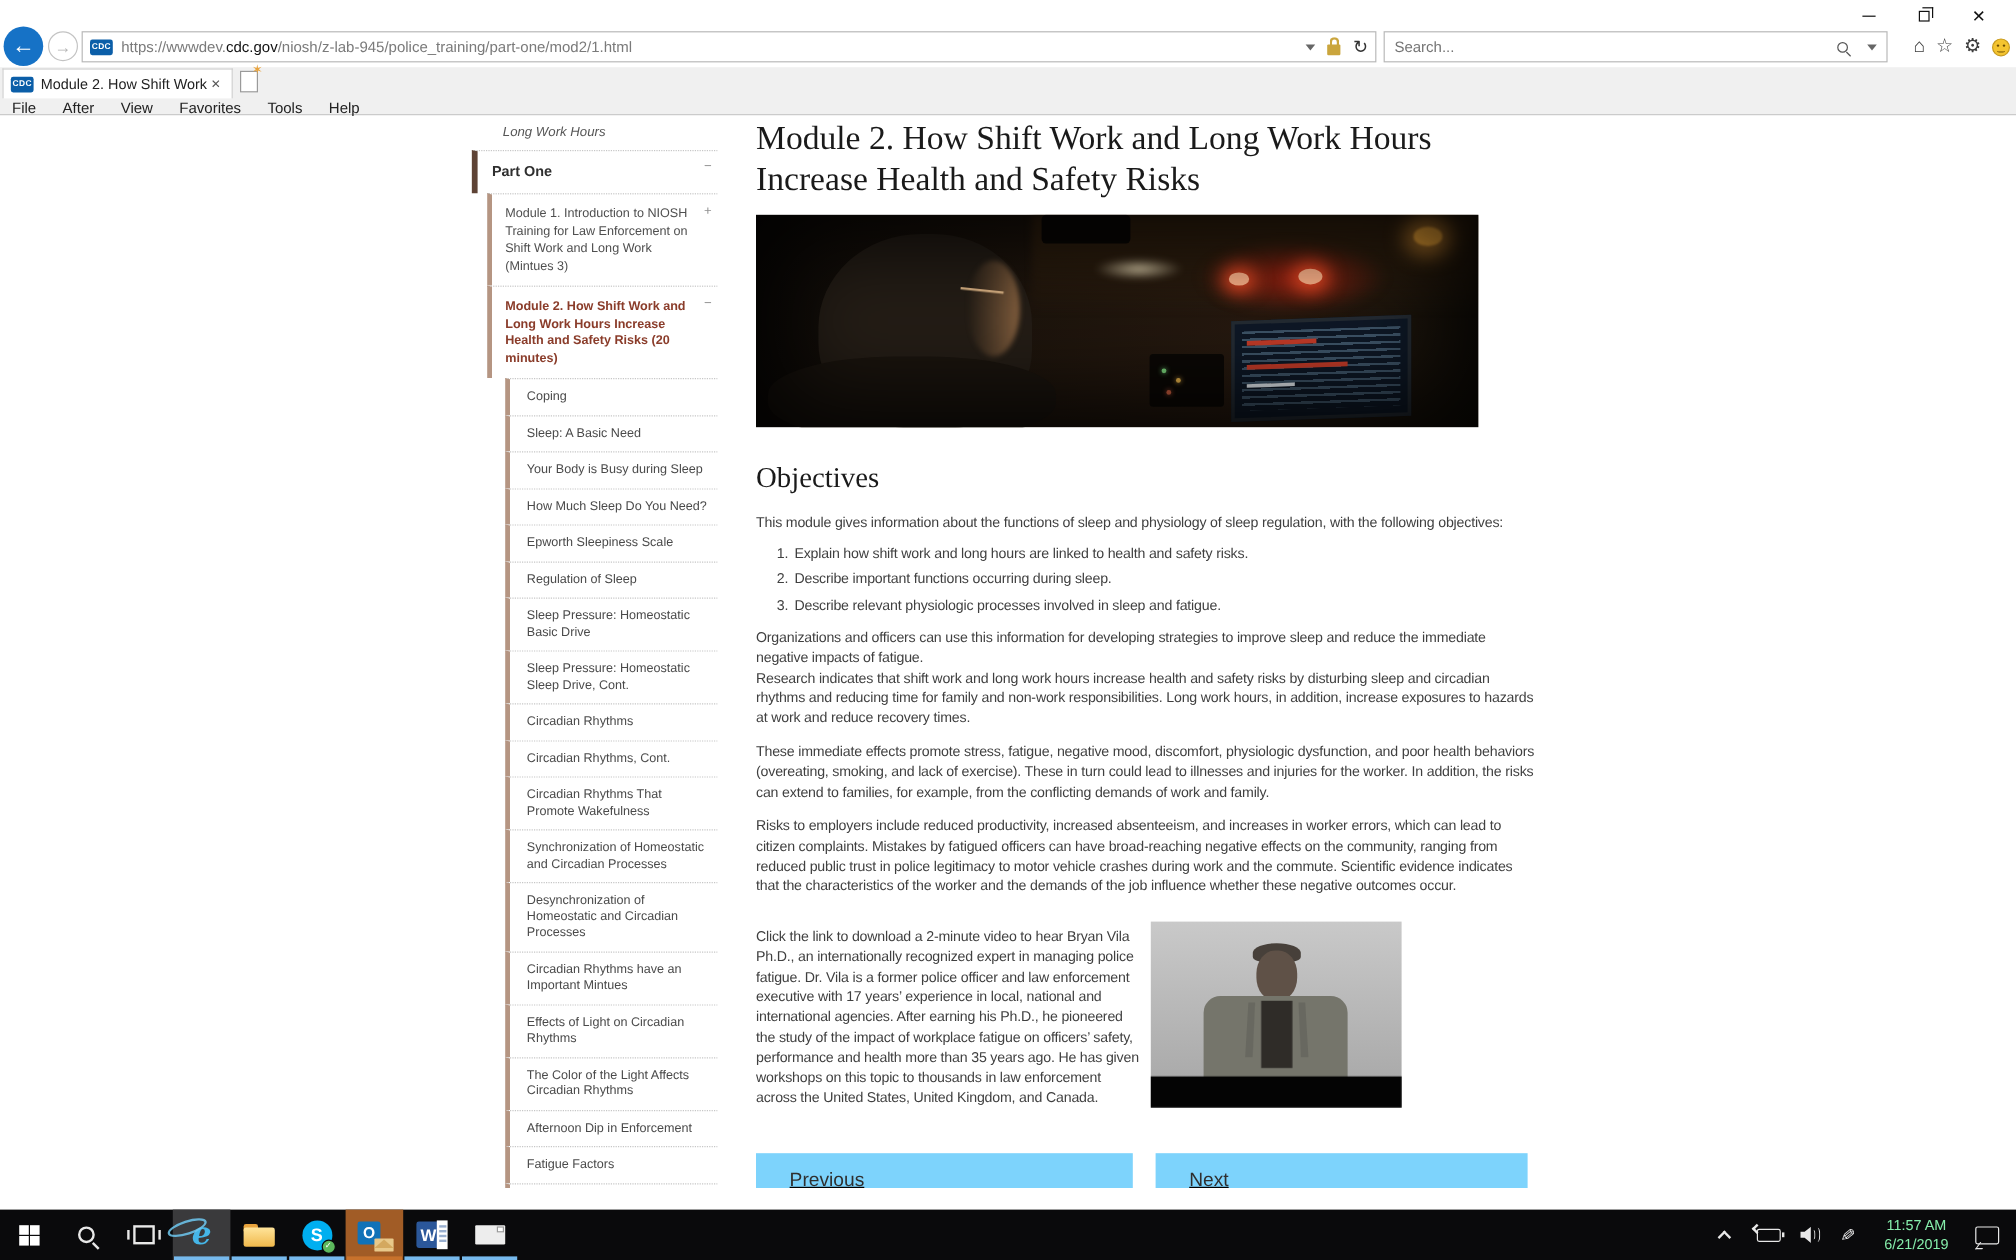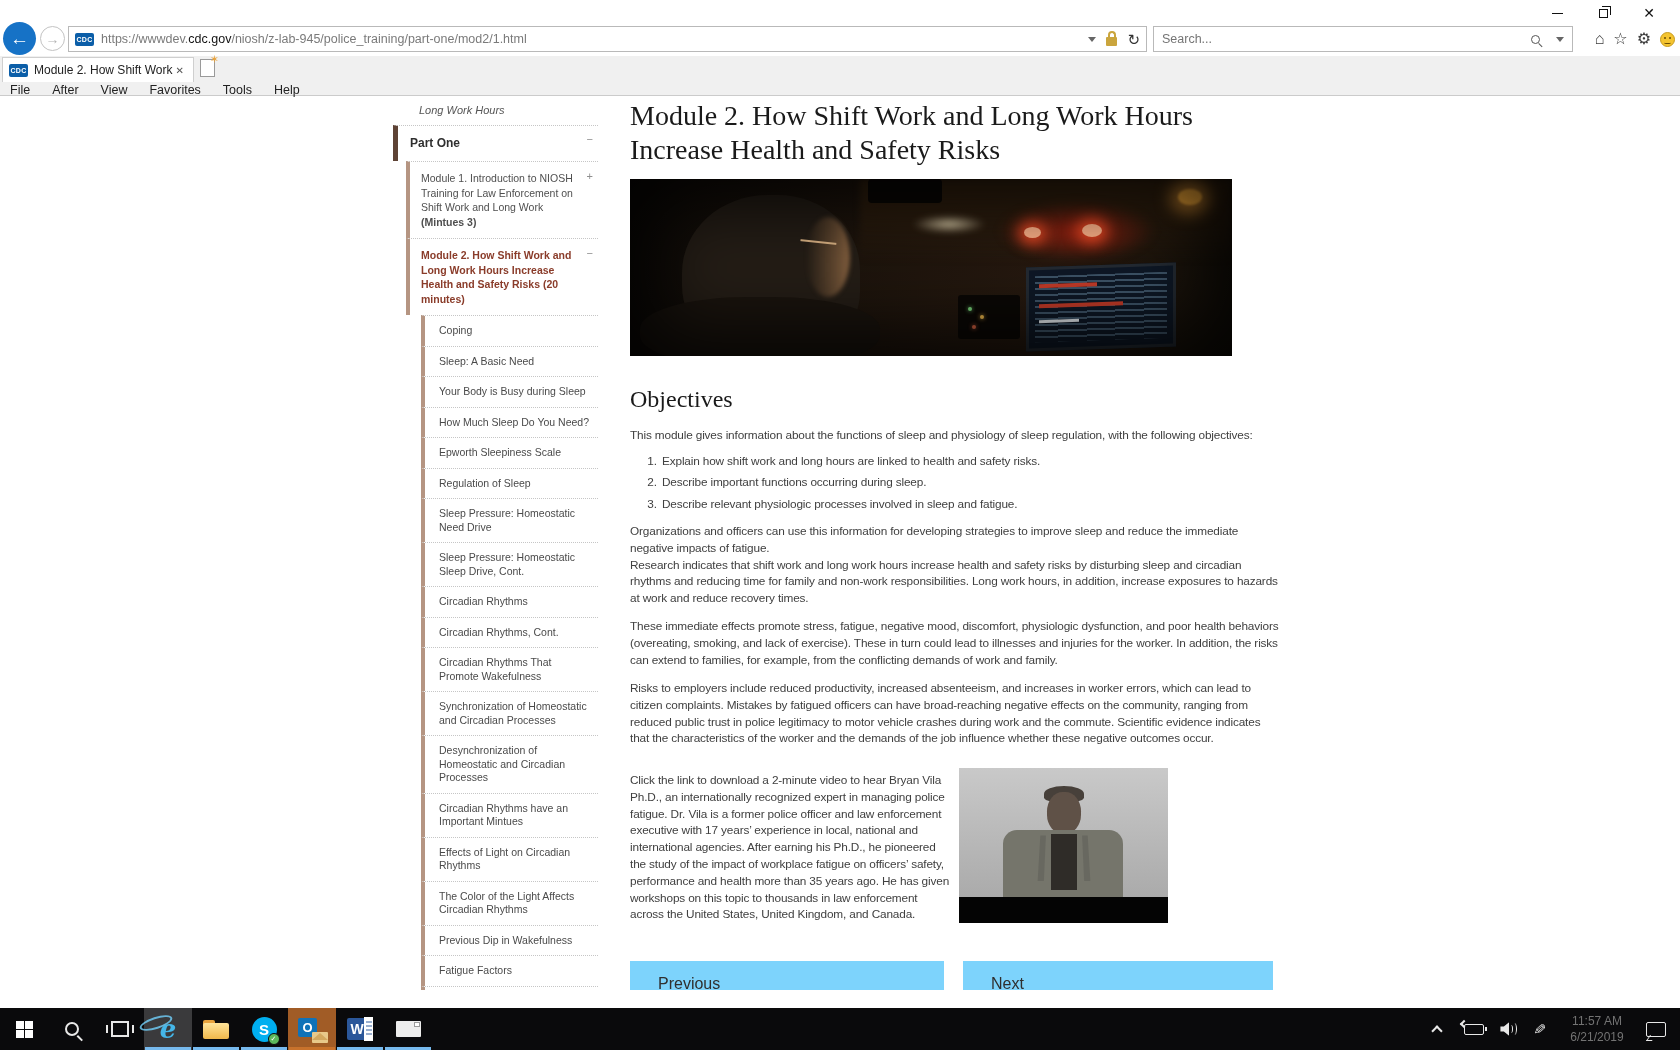--- a/index.html
+++ b/index.html
@@ -54,21 +54,21 @@
 
   
   .sidebar { position:absolute; left:393px; top:0; width:205px; height:893px; overflow:hidden; color:#4a4a4a; }
   .sn-item { position:relative; border-top:1px dotted #c6c6c6; font-size:10.5px; line-height:13.5px; }
   .sn-item.top { border-top:none; padding:7px 8px 7px 26px; color:#555; font-size:11px;font-style:italic; }
   .sn-item.part { border-left:5px solid #5e4335; padding:11px 18px 11px 12px; font-weight:bold; font-size:12px; color:#2f2f2f; }
   .sn-item.module { margin-left:13px; border-left:4px solid #b59582; padding:9px 16px 9px 11px; line-height:14.5px; color:#4f4f4f; }
   .sn-item.module.active { color:#8a3c2a; font-weight:bold; }
   .sn-item.sub { margin-left:28px; border-left:4px solid #b59582; padding:8px 6px 8px 14px; }
   .sn-icon { position:absolute; right:5px; top:7px; color:#8f8f8f; font-size:11px; font-weight:normal; }
-  .sn-bold { font-weight:bold; }
+  .sn-bold { font-weight:normal; }
 
   
   .main { position:absolute; left:630px; top:0; width:650px; height:893px; }
   .page-title { position:absolute; left:0; top:2px; width:645px; font-family:"Liberation Serif","DejaVu Serif",serif; font-weight:400; font-size:28px; line-height:34px; color:#1a1a1a; }
   .h2-objectives { position:absolute; left:0; top:289px; font-family:"Liberation Serif","DejaVu Serif",serif; font-weight:400; font-size:24px; color:#1a1a1a; }
   .para { font-size:11.8px; letter-spacing:-0.15px; line-height:16.8px; color:#404040; position:absolute; left:0; width:650px; }
   .intro { top:330px; white-space:nowrap; }
   .obj-list { position:absolute; left:10px; top:356px; width:630px; font-size:11.8px; letter-spacing:-0.15px; line-height:16.8px; color:#404040; padding-left:20px; }
   .obj-list li { margin-bottom:4.5px; padding-left:2px; }
   .p1 { top:426px; } .p1 span { display:block; }
@@ -168,21 +168,21 @@
   .tray-chevron { position:relative; width:9px; height:9px; margin-right:22px; }
   .tray-chevron i { position:absolute; left:0; top:2px; width:8px; height:8px; border-top:2px solid #e8e8e8; border-right:2px solid #e8e8e8; transform:rotate(-45deg); }
   .battery { position:relative; width:20px; height:11px; border:1.5px solid #e8e8e8; border-radius:2px; margin-right:16px; }
   .battery .nub { position:absolute; right:-4px; top:2px; width:2px; height:4px; background:#e8e8e8; }
   .battery .plug { position:absolute; left:-4px; top:-4px; width:6px; height:6px; border-left:2px solid #e8e8e8; border-bottom:2px solid #e8e8e8; transform:rotate(45deg); }
   .speaker { position:relative; width:17px; height:14px; margin-right:16px; }
   .speaker .body { position:absolute; left:0; top:0; width:9px; height:14px; background:#e8e8e8; clip-path:polygon(0 32%,38% 32%,100% 0,100% 100%,38% 68%,0 68%); }
   .speaker .wave1 { position:absolute; left:9px; top:3px; width:4px; height:8px; border-right:1.5px solid #e8e8e8; border-radius:50%; }
   .speaker .wave2 { position:absolute; left:12px; top:1px; width:5px; height:12px; border-right:1.5px solid #e8e8e8; border-radius:50%; }
   .pen { font-size:15px; color:#e8e8e8; transform:rotate(95deg); margin-right:14px; }
-  .clock { width:74px; text-align:center; color:#737373; font-size:12px; line-height:16px; margin-right:12px; }
+  .clock { width:74px; text-align:center; color:#86efac; font-size:12px; line-height:16px; margin-right:12px; }
   .actioncenter { position:relative; width:20px; height:15px; border:1.5px solid #e8e8e8; border-radius:2px; margin-right:14px; }
   .actioncenter i { position:absolute; left:1px; bottom:-5px; width:6px; height:6px; border-left:1.5px solid #e8e8e8; border-bottom:1.5px solid #e8e8e8; transform:skewX(-35deg); background:transparent; }
 </style>
 </head>
 <body>
 
 <div class="screen">
 
   <div class="titlebar">
     <div class="win-controls">
@@ -309,21 +309,21 @@
           <span>Epworth Sleepiness Scale</span><span class="sn-bold"></span>
           <span class="sn-icon"></span>
         </div>
 
         <div class="sn-item sub">
           <span>Regulation of Sleep</span><span class="sn-bold"></span>
           <span class="sn-icon"></span>
         </div>
 
         <div class="sn-item sub">
-          <span>Sleep Pressure: Homeostatic Need Drive</span><span class="sn-bold"></span>
+          <span>Sleep Pressure: Homeostatic Basic Drive</span><span class="sn-bold"></span>
           <span class="sn-icon"></span>
         </div>
 
         <div class="sn-item sub">
           <span>Sleep Pressure: Homeostatic Sleep Drive, Cont.</span><span class="sn-bold"></span>
           <span class="sn-icon"></span>
         </div>
 
         <div class="sn-item sub">
           <span>Circadian Rhythms</span><span class="sn-bold"></span>
@@ -359,21 +359,21 @@
           <span>Effects of Light on Circadian Rhythms</span><span class="sn-bold"></span>
           <span class="sn-icon"></span>
         </div>
 
         <div class="sn-item sub">
           <span>The Color of the Light Affects Circadian Rhythms</span><span class="sn-bold"></span>
           <span class="sn-icon"></span>
         </div>
 
         <div class="sn-item sub">
-          <span>Previous Dip in Wakefulness</span><span class="sn-bold"></span>
+          <span>Afternoon Dip in Enforcement</span><span class="sn-bold"></span>
           <span class="sn-icon"></span>
         </div>
 
         <div class="sn-item sub">
           <span>Fatigue Factors</span><span class="sn-bold"></span>
           <span class="sn-icon"></span>
         </div>
 
         <div class="sn-item sub">
           <span class="sn-bold"></span>

